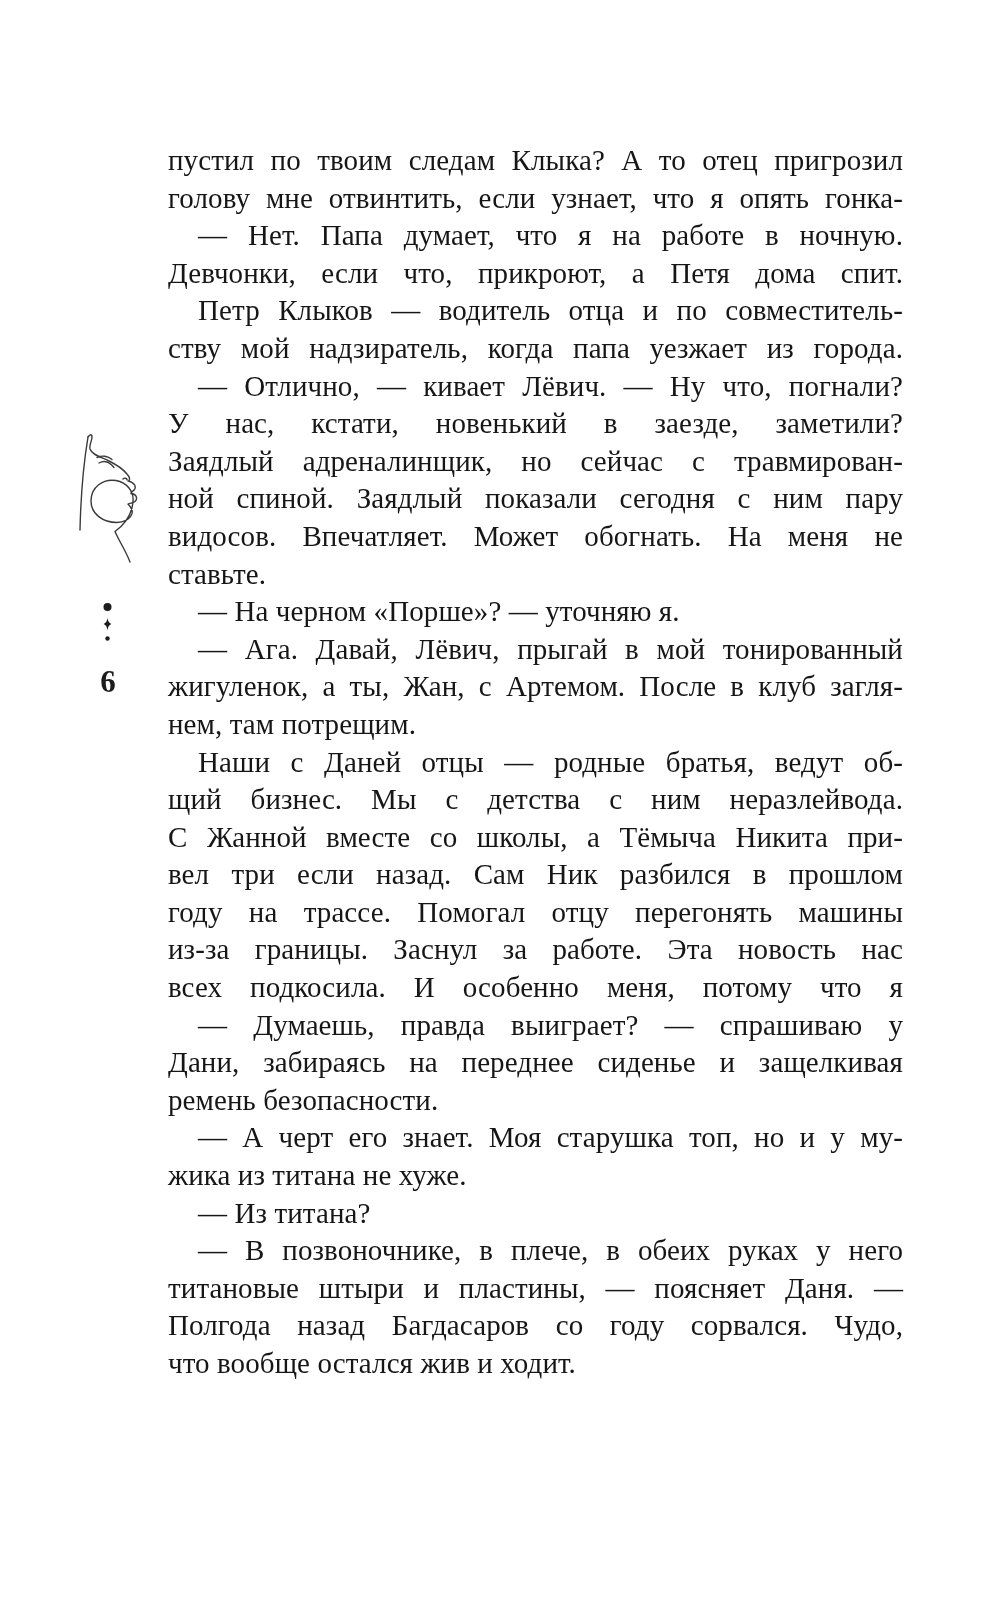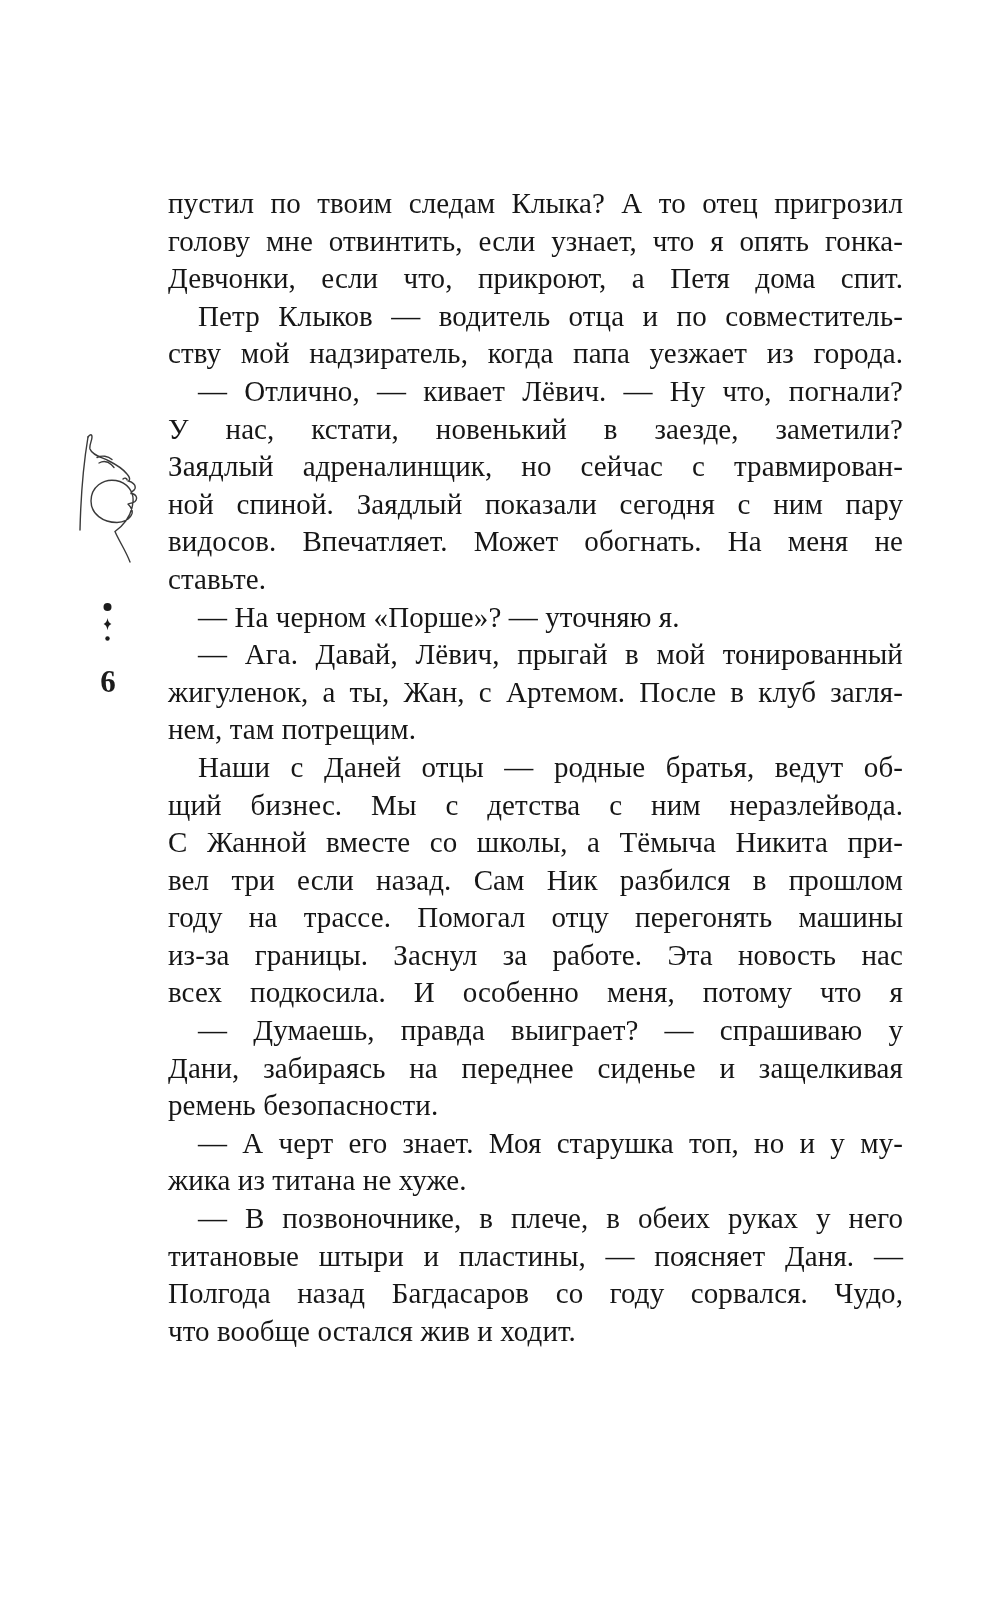--- a/index.html
+++ b/index.html
@@ -19,21 +19,20 @@
   
   .text-block {
     position: absolute;
     left: 168px;
     top: 142px;
     width: 735px;
     font-size: 29px;
     line-height: 37.6px;
     color: #161616;
     letter-spacing: 0.1px;
-    margin-top: 43px;
   }
   .line {
     height: 37.6px;
     text-align: justify;
     text-align-last: justify;
     white-space: nowrap;      
     white-space: normal;
   }
   .line.last { text-align-last: left; }
   .line.indent { text-indent: 30px; }
@@ -113,20 +112,21 @@
       </svg>
     </div>
 
     <div class="page-number">6</div>
 
   </div>
 
   <div class="text-block">
       <div class="line">пустил по твоим следам Клыка? А то отец пригрозил</div>
       <div class="line">голову мне отвинтить, если узнает, что я опять гонка-</div>
+      <div class="line indent">— Нет. Папа думает, что я на работе в ночную.</div>
       <div class="line">Девчонки, если что, прикроют, а Петя дома спит.</div>
       <div class="line indent">Петр Клыков — водитель отца и по совместитель-</div>
       <div class="line">ству мой надзиратель, когда папа уезжает из города.</div>
       <div class="line indent">— Отлично, — кивает Лёвич. — Ну что, погнали?</div>
       <div class="line">У нас, кстати, новенький в заезде, заметили?</div>
       <div class="line">Заядлый адреналинщик, но сейчас с травмирован-</div>
       <div class="line">ной спиной. Заядлый показали сегодня с ним пару</div>
       <div class="line">видосов. Впечатляет. Может обогнать. На меня не</div>
       <div class="line last">ставьте.</div>
       <div class="line indent last">— На черном «Порше»? — уточняю я.</div>
@@ -138,19 +138,20 @@
       <div class="line">С Жанной вместе со школы, а Тёмыча Никита при-</div>
       <div class="line">вел три если назад. Сам Ник разбился в прошлом</div>
       <div class="line">году на трассе. Помогал отцу перегонять машины</div>
       <div class="line">из-за границы. Заснул за работе. Эта новость нас</div>
       <div class="line">всех подкосила. И особенно меня, потому что я</div>
       <div class="line indent">— Думаешь, правда выиграет? — спрашиваю у</div>
       <div class="line">Дани, забираясь на переднее сиденье и защелкивая</div>
       <div class="line last">ремень безопасности.</div>
       <div class="line indent">— А черт его знает. Моя старушка топ, но и у му-</div>
       <div class="line last">жика из титана не хуже.</div>
+      <div class="line indent last">— Из титана?</div>
       <div class="line indent">— В позвоночнике, в плече, в обеих руках у него</div>
       <div class="line">титановые штыри и пластины, — поясняет Даня. —</div>
       <div class="line">Полгода назад Багдасаров со году сорвался. Чудо,</div>
       <div class="line last">что вообще остался жив и ходит.</div>
     </div>
 
 </div>
 
 </body></html>

